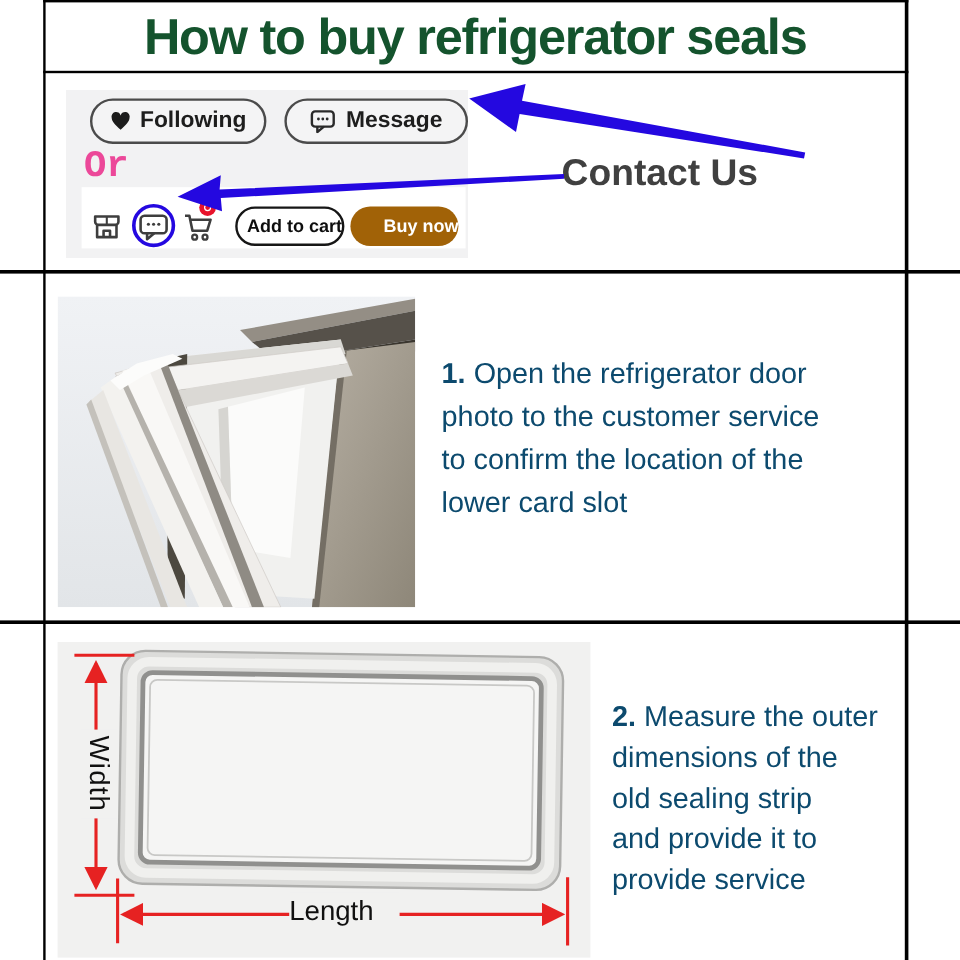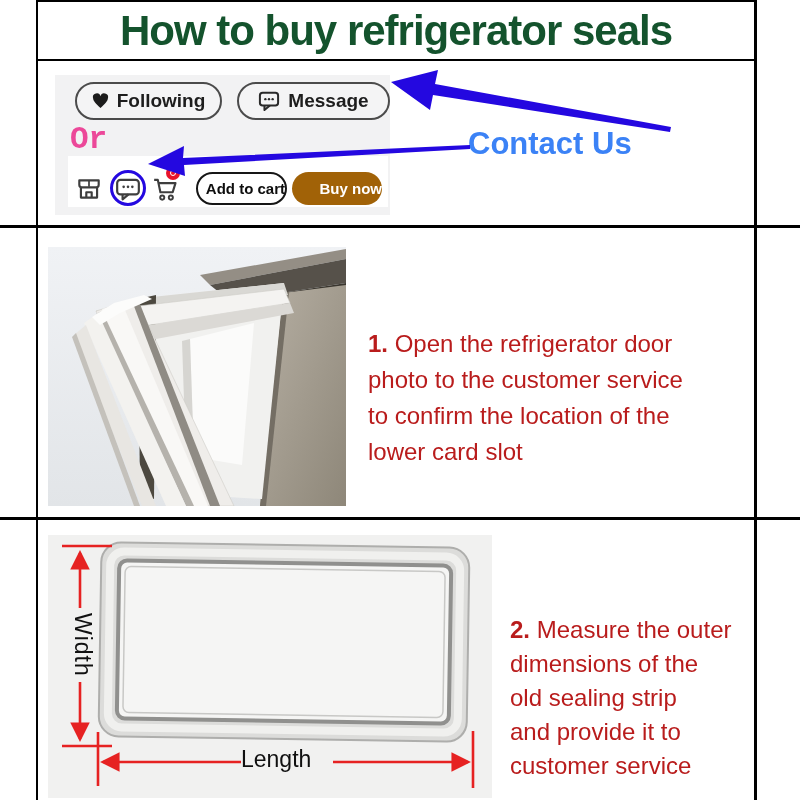--- a/index.html
+++ b/index.html
@@ -37,26 +37,26 @@
     position:absolute; left:166px; top:166px; width:14px; height:14px; border-radius:50%;
     background:#e8132b; display:flex; align-items:center; justify-content:center;
   }
   .cart-badge span { display:block; width:6px; height:6px; border:1.6px solid #fff; border-radius:50%; }
   .small-pill {
     position:absolute; top:172px; height:33px; border-radius:17px;
     display:flex; align-items:center; justify-content:flex-end; font-size:15px; font-weight:700;
   }
   .btn-addcart { left:196px; width:91px; background:#fff; border:2px solid #161616; color:#0e0e0e; }
   .btn-buynow  { left:292px; width:90px; background:#a16207; color:#fff; border:none; }
-  .contact-us { position:absolute; left:468px; top:126px; font-size:31px; font-weight:800; color:#3b82f6; }
+  .contact-us { position:absolute; left:468px; top:126px; font-size:31px; font-weight:800; color:#404040; }
   .arrows-svg { position:absolute; left:0; top:0; width:800px; height:800px; pointer-events:none; z-index:6; }
 
   
   .photo-fridge { position:absolute; left:48px; top:247px; width:298px; height:259px; }
-  .step-text { position:absolute; color:#b91c1c;margin-top:32px; }
+  .step-text { position:absolute; color:#0c4a6e; }
   .step1-text { left:368px; top:294px; width:388px; font-size:24px; line-height:36px; }
   .step2-text { left:510px; top:581px; width:246px; font-size:24px; line-height:34px; }
   .step-text b { font-weight:700; }
 
   
   .photo-seal { position:absolute; left:48px; top:535px; width:444px; height:263px; background:#f1f1f0; }
   .dim-label { position:absolute; color:#101010; background:#f1f1f0; font-size:23px; }
   .width-label { left:19px; top:73px; writing-mode:vertical-rl; padding:5px 2px; letter-spacing:1px; }
   .length-label { left:193px; top:209px; width:92px; text-align:left; line-height:31px; }
 </style>
@@ -219,16 +219,16 @@
     </svg>
     <span class="dim-label width-label">Width</span>
     <span class="dim-label length-label">Length</span>
   </div>
 
   <div class="step-text step2-text">
     <div><b>2.</b> <span>Measure the outer</span></div>
     <div>dimensions of the</div>
     <div>old sealing strip</div>
     <div>and provide it to</div>
-    <div>customer service</div>
+    <div>provide service</div>
   </div>
 
 </div>
 
 </body></html>

